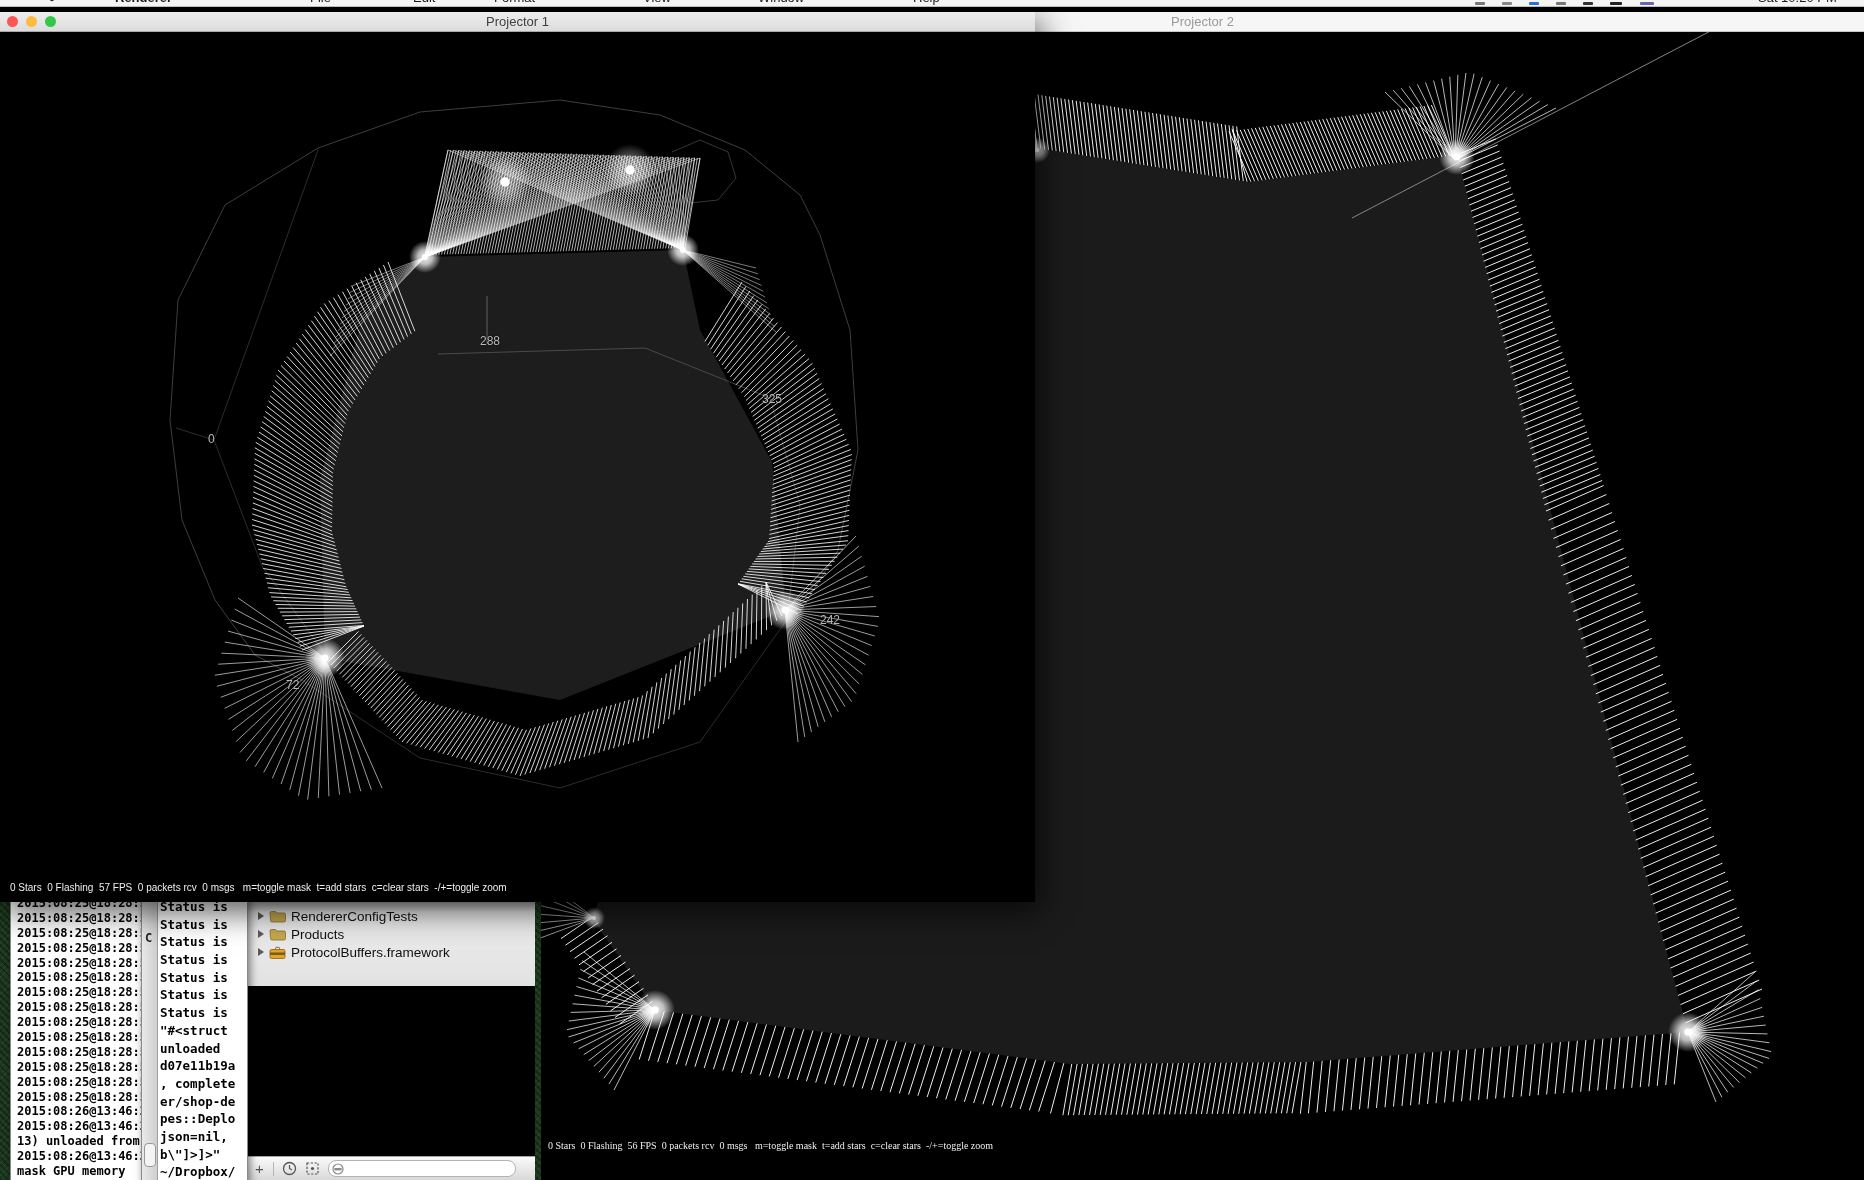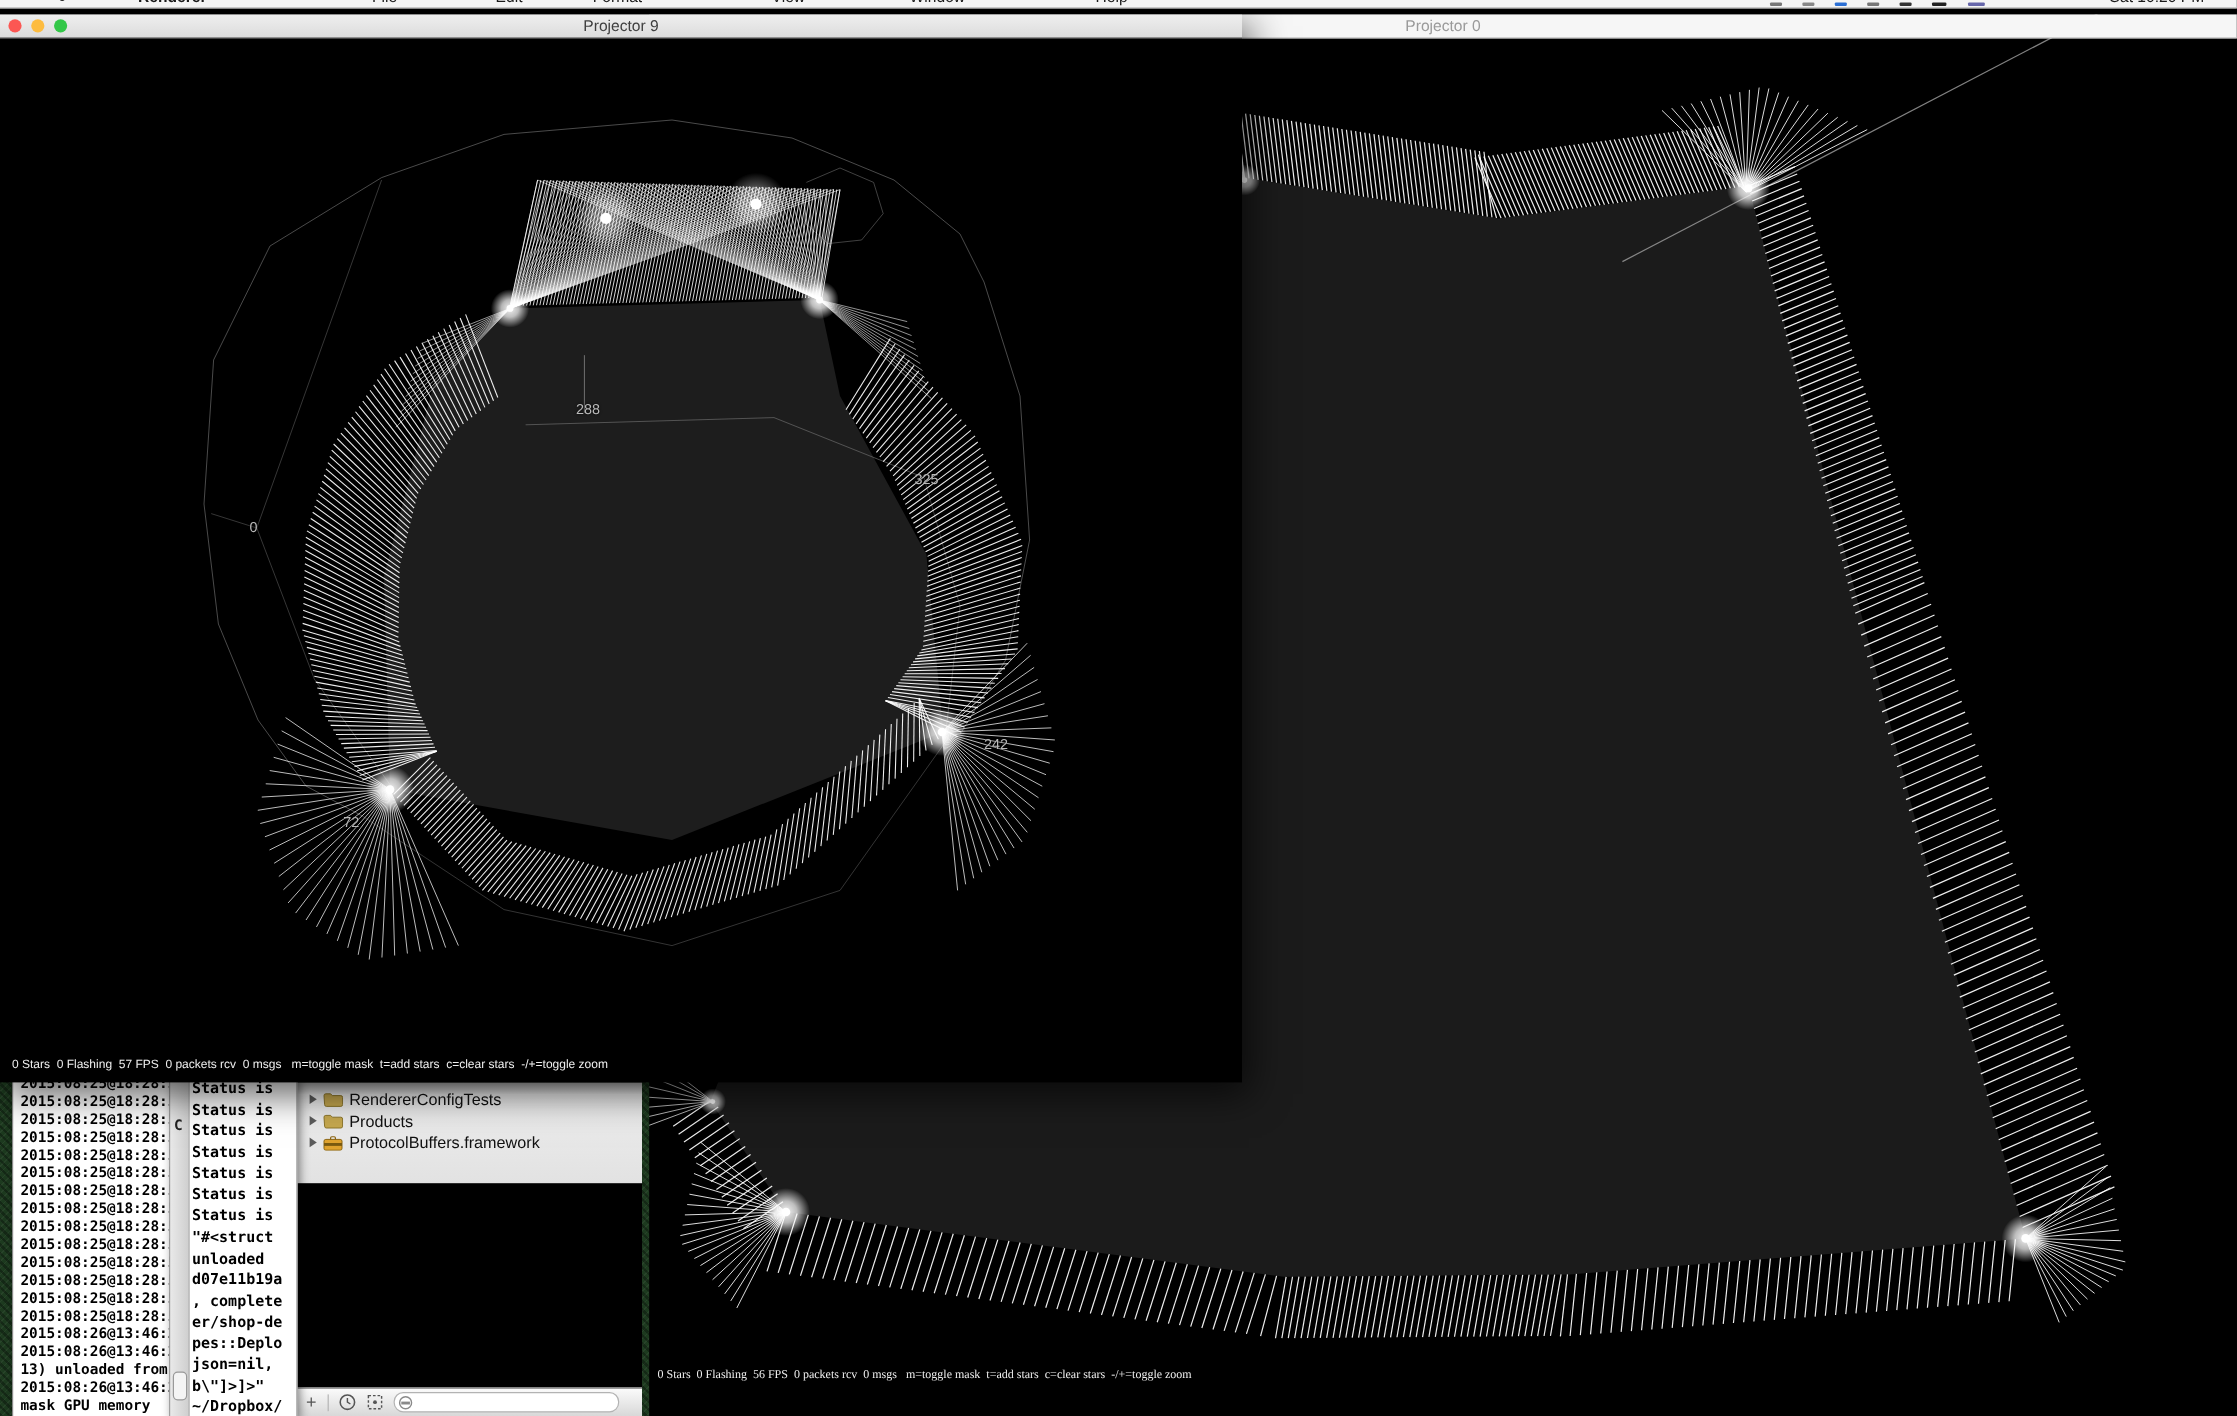--- a/index.html
+++ b/index.html
@@ -555,21 +555,21 @@
       <circle cx="1688" cy="1032" r="20" fill="url(#p0svg-glow)" opacity="0.95"></circle>
       <circle cx="1688" cy="1032" r="3.5999999999999996" fill="#fff"></circle>
       <circle cx="655" cy="1010" r="20" fill="url(#p0svg-glow)" opacity="0.95"></circle>
       <circle cx="655" cy="1010" r="3.5999999999999996" fill="#fff"></circle>
       <circle cx="1037" cy="150" r="13" fill="url(#p0svg-glow)" opacity="0.8"></circle>
       <circle cx="1037" cy="150" r="2.34" fill="#fff"></circle>
       <circle cx="594" cy="918" r="11" fill="url(#p0svg-glow)" opacity="0.8"></circle>
       <circle cx="594" cy="918" r="2" fill="#fff"></circle>
     </svg>
   <div class="titlebar inactive">
-    <div class="titletext">Projector 0</div>
+    <div class="titletext">Projector 2</div>
   </div>
   <div class="statusline" style="left:7px;top:1128px;font-family:Liberation Serif, serif;">0 Stars  0 Flashing  56 FPS  0 packets rcv  0 msgs   m=toggle mask  t=add stars  c=clear stars  -/+=toggle zoom</div>
 </div>
 
 <div id="xcode" class="abs">
   <div id="navtop">
       <div class="navrow" style="top: 5px;">
         <span class="disc"></span>
         <svg class="nicon" viewBox="0 0 17 13">
           <path d="M1 3 q0-1.5 1.5-1.5 h4 l1.5 1.5 h7 q1.5 0 1.5 1.5 v6 q0 1.5 -1.5 1.5 h-12 q-1.5 0 -1.5-1.5 z" fill="#c7a94f" stroke="#8a7326" stroke-width="0.8"></path>
@@ -1235,16 +1235,16 @@
       <div class="numlabel" style="left: 820px; top: 601px;">242</div>
       <div class="numlabel" style="left: 762px; top: 380px;">325</div>
       <div class="numlabel" style="left: 480px; top: 322px;">288</div>
     </div>
   <div class="titlebar">
     <span class="lights">
       <span class="light" id="lred" style="background: rgb(252, 87, 83);"></span>
       <span class="light" id="lyellow" style="background: rgb(253, 188, 64);"></span>
       <span class="light" id="lgreen" style="background: rgb(51, 199, 72);"></span>
     </span>
-    <div class="titletext">Projector 9</div>
+    <div class="titletext">Projector 1</div>
   </div>
   <div class="statusline" style="left:10px;top:870px;">0 Stars  0 Flashing  57 FPS  0 packets rcv  0 msgs   m=toggle mask  t=add stars  c=clear stars  -/+=toggle zoom</div>
 </div>
 
 </body></html>

